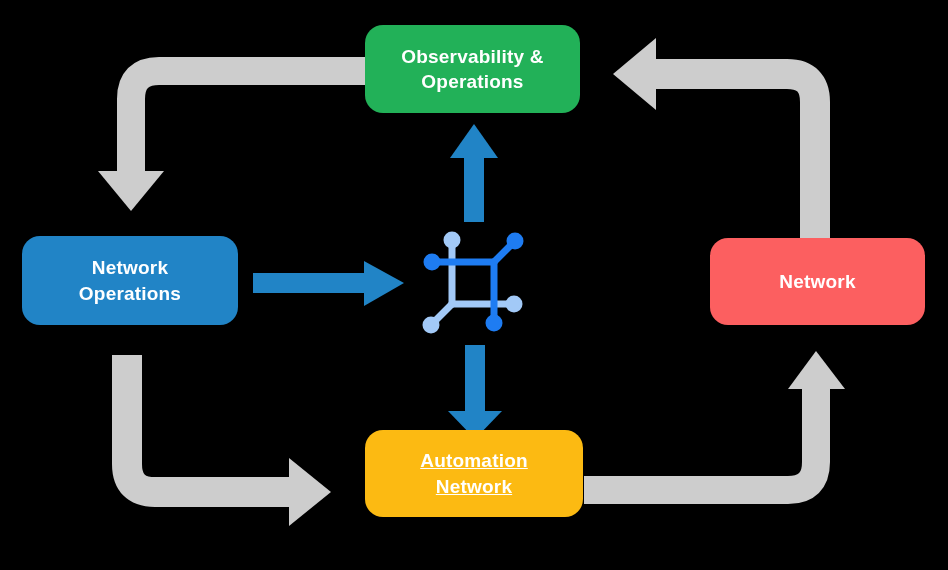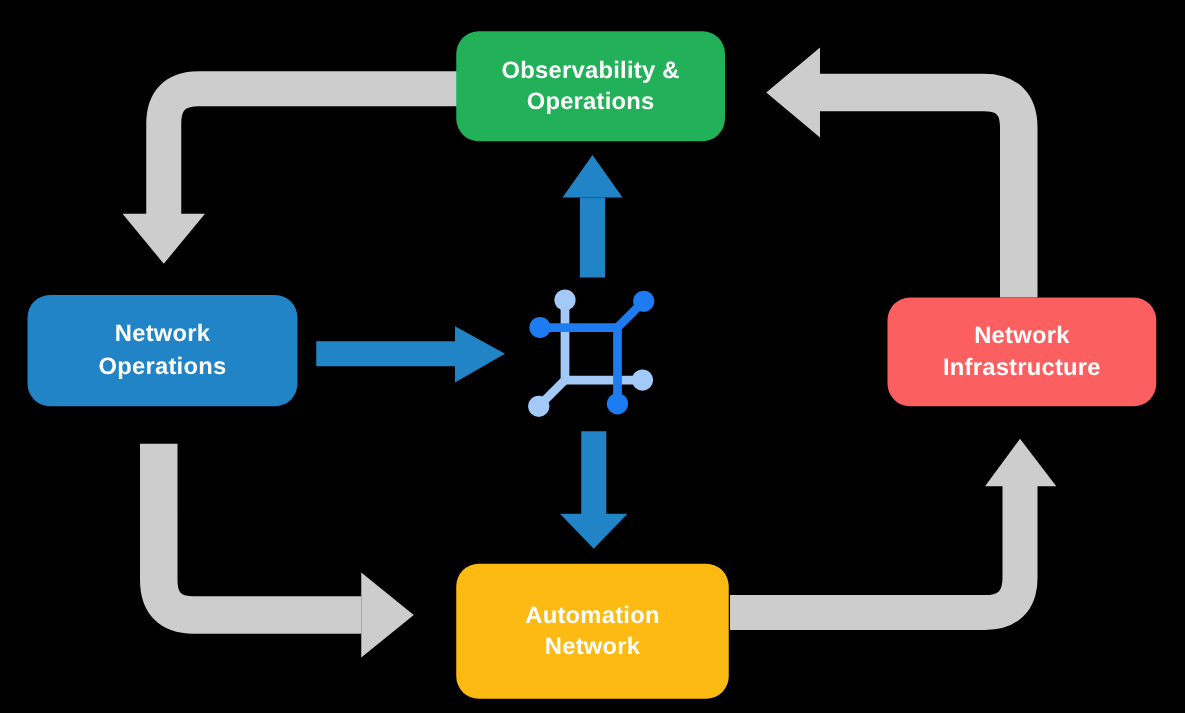--- a/index.html
+++ b/index.html
@@ -11,21 +11,21 @@
   svg.layer{position:absolute;left:0;top:0;display:block;}
   .arrow-path{fill:none;stroke-linecap:butt;}
   .node{
     position:absolute;display:flex;flex-direction:column;align-items:center;
     justify-content:center;border-radius:18px;color:#fff;font-size:19px;
     font-weight:600;line-height:1.34;text-align:center;letter-spacing:.2px;
   }
   .node-top{left:365px;top:25px;width:215px;height:88px;}
   .node-left{left:22px;top:236px;width:216px;height:89px;}
   .node-right{left:710px;top:238px;width:215px;height:87px;}
-  .node-bottom{left:365px;top:451px;width:218px;height:108px;}
+  .node-bottom{left:365px;top:430px;width:218px;height:87px;text-decoration:underline;}
 </style>
 </head>
 <body>
 
 <div class="canvas" style="background-color: rgb(0, 0, 0);">
 
   <svg class="layer" width="948" height="570" viewBox="0 0 948 570">
 
     <g>
       <path class="arrow-path" d="M 366 71 H 159 Q 131 71 131 99 V 172" stroke-width="28" style="stroke: rgb(205, 205, 205);"></path>
@@ -93,21 +93,20 @@
     <span>Operations</span>
   </div>
 
   <div class="node node-left" style="background-color: rgb(33, 132, 198);">
     <span>Network</span>
     <span>Operations</span>
   </div>
 
   <div class="node node-right" style="background-color: rgb(252, 95, 96);">
     <span>Network</span>
-    <span>Infrastructure</span>
   </div>
 
   <div class="node node-bottom" style="background-color: rgb(252, 186, 18);">
     <span>Automation</span>
     <span>Network</span>
   </div>
 
 </div>
 
 </body></html>

